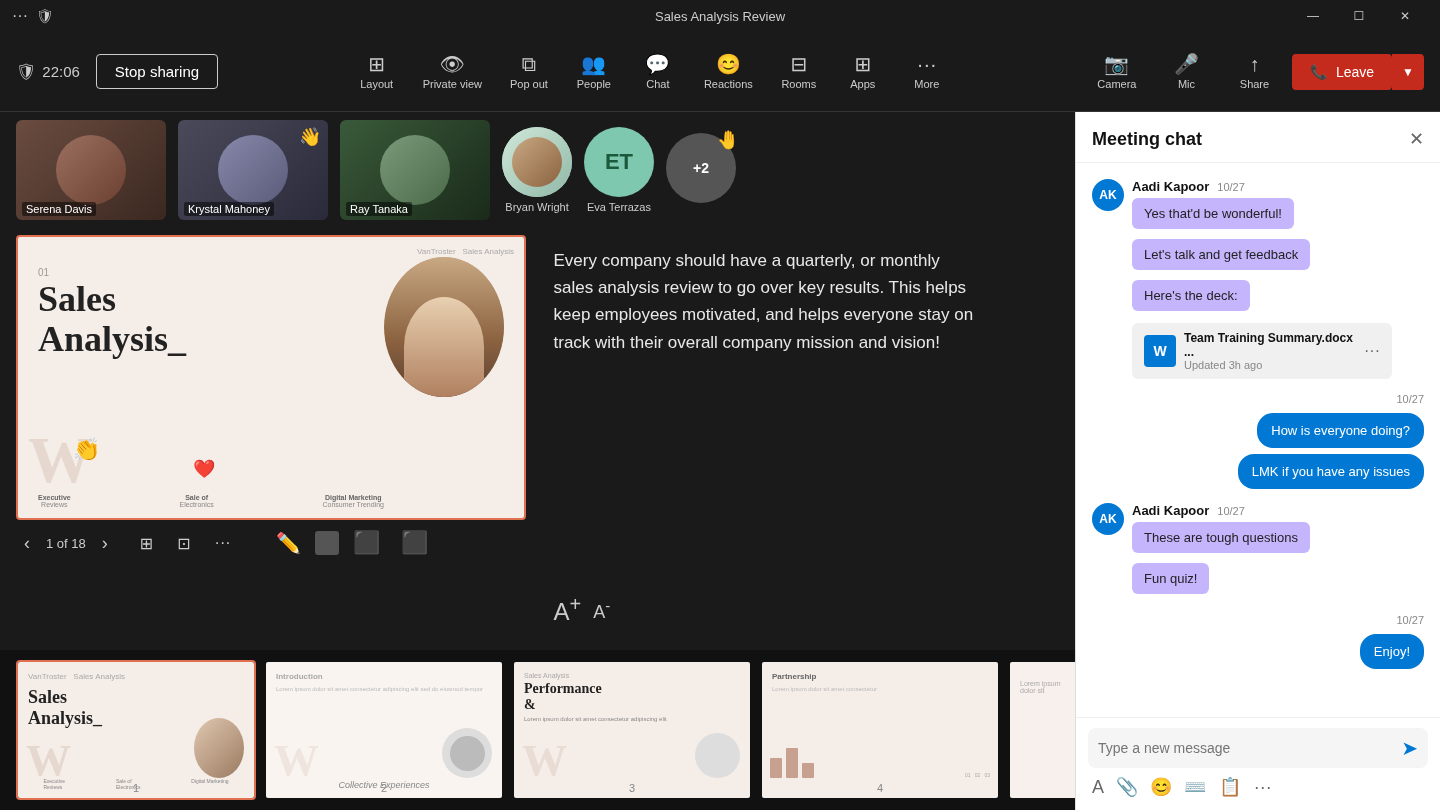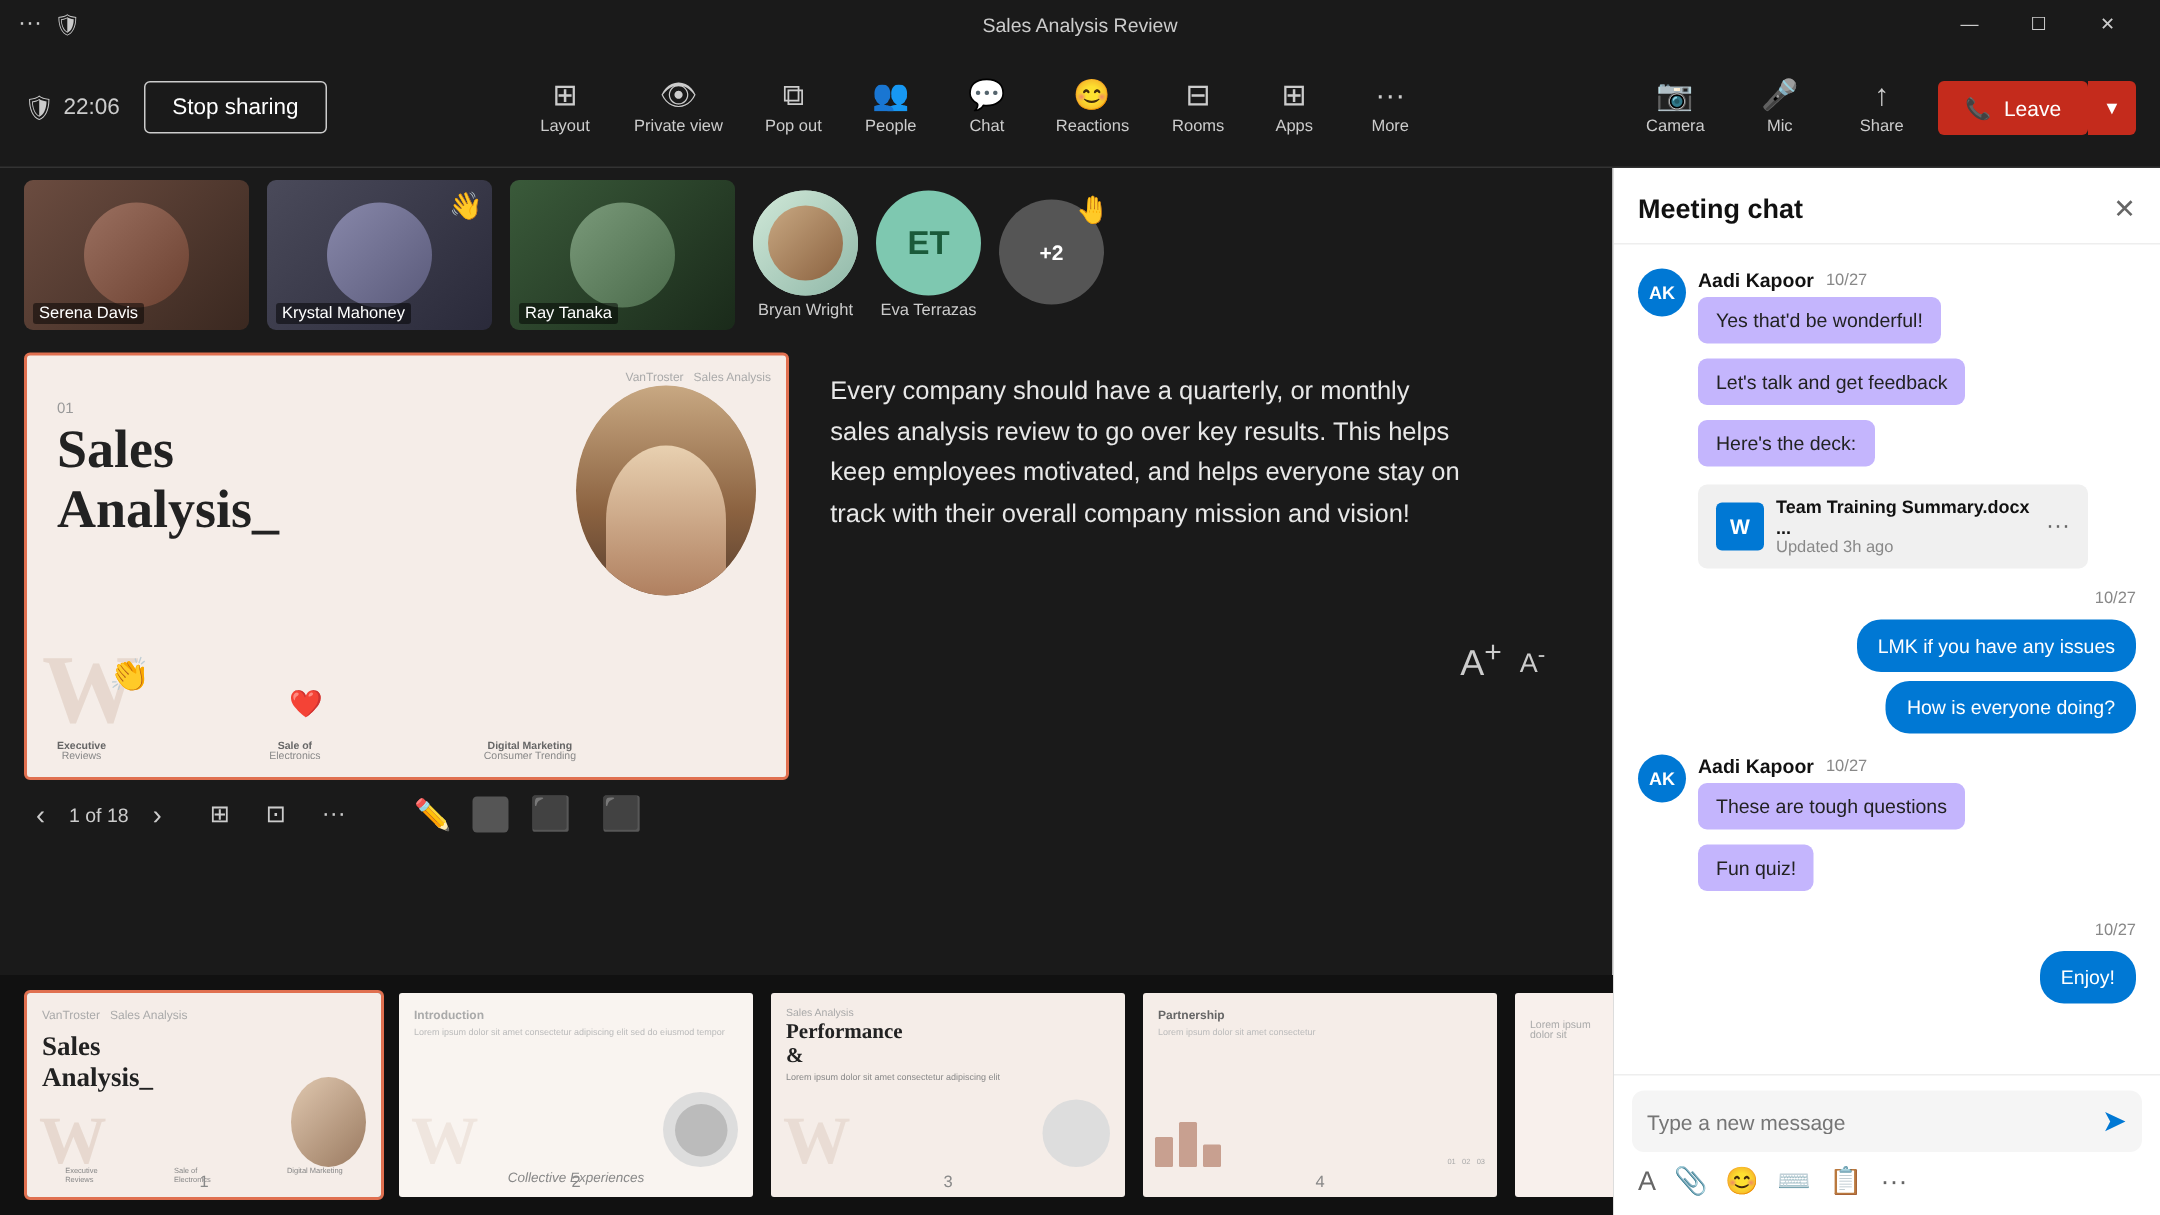--- a/index.html
+++ b/index.html
@@ -481,21 +481,21 @@
           </div>
           <div class="annotation-tools">
             <button class="annot-btn">✏️</button>
             <button class="annot-btn" style="background:#555;width:24px;height:24px;border-radius:3px;"></button>
             <button class="annot-btn" style="color:#e07050;font-size:22px;">⬛</button>
             <button class="annot-btn" style="color:#444;font-size:22px;">⬛</button>
           </div>
         </div>
       </div>
 
-      <div style="flex:1;display:flex;padding:20px 16px;">
+      <div style="flex:1;display:flex;flex-direction:column;padding:20px 16px;">
         <p class="slide-description" style="padding:0;">Every company should have a quarterly, or monthly sales analysis review to go over key results. This helps keep employees motivated, and helps everyone stay on track with their overall company mission and vision!</p>
         <div class="text-size-controls">
           <button class="text-size-btn" style="font-size:24px;font-weight:300;">A<sup>+</sup></button>
           <button class="text-size-btn" style="font-size:18px;font-weight:300;">A<sup>-</sup></button>
         </div>
       </div>
     </div>
 
     <div class="thumbnails-strip">
 
@@ -588,22 +588,22 @@
               <div class="msg-file-name">Team Training Summary.docx ...</div>
               <div class="msg-file-time">Updated 3h ago</div>
             </div>
             <button class="msg-more">···</button>
           </div>
         </div>
       </div>
 
       <div class="sent-group">
         <div style="font-size:11px;color:#888;text-align:right;margin-bottom:2px;">10/27</div>
+        <div class="sent-bubble">How is everyone doing?</div>
         <div class="sent-bubble">LMK if you have any issues</div>
-        <div class="sent-bubble">How is everyone doing?</div>
       </div>
 
       <div class="msg-row">
         <div class="msg-avatar" style="background:#0078d4;">AK</div>
         <div class="msg-body">
           <div class="msg-meta">
             <span class="msg-name">Aadi Kapoor</span>
             <span class="msg-time">10/27</span>
           </div>
           <div class="msg-bubble">These are tough questions</div><br>

